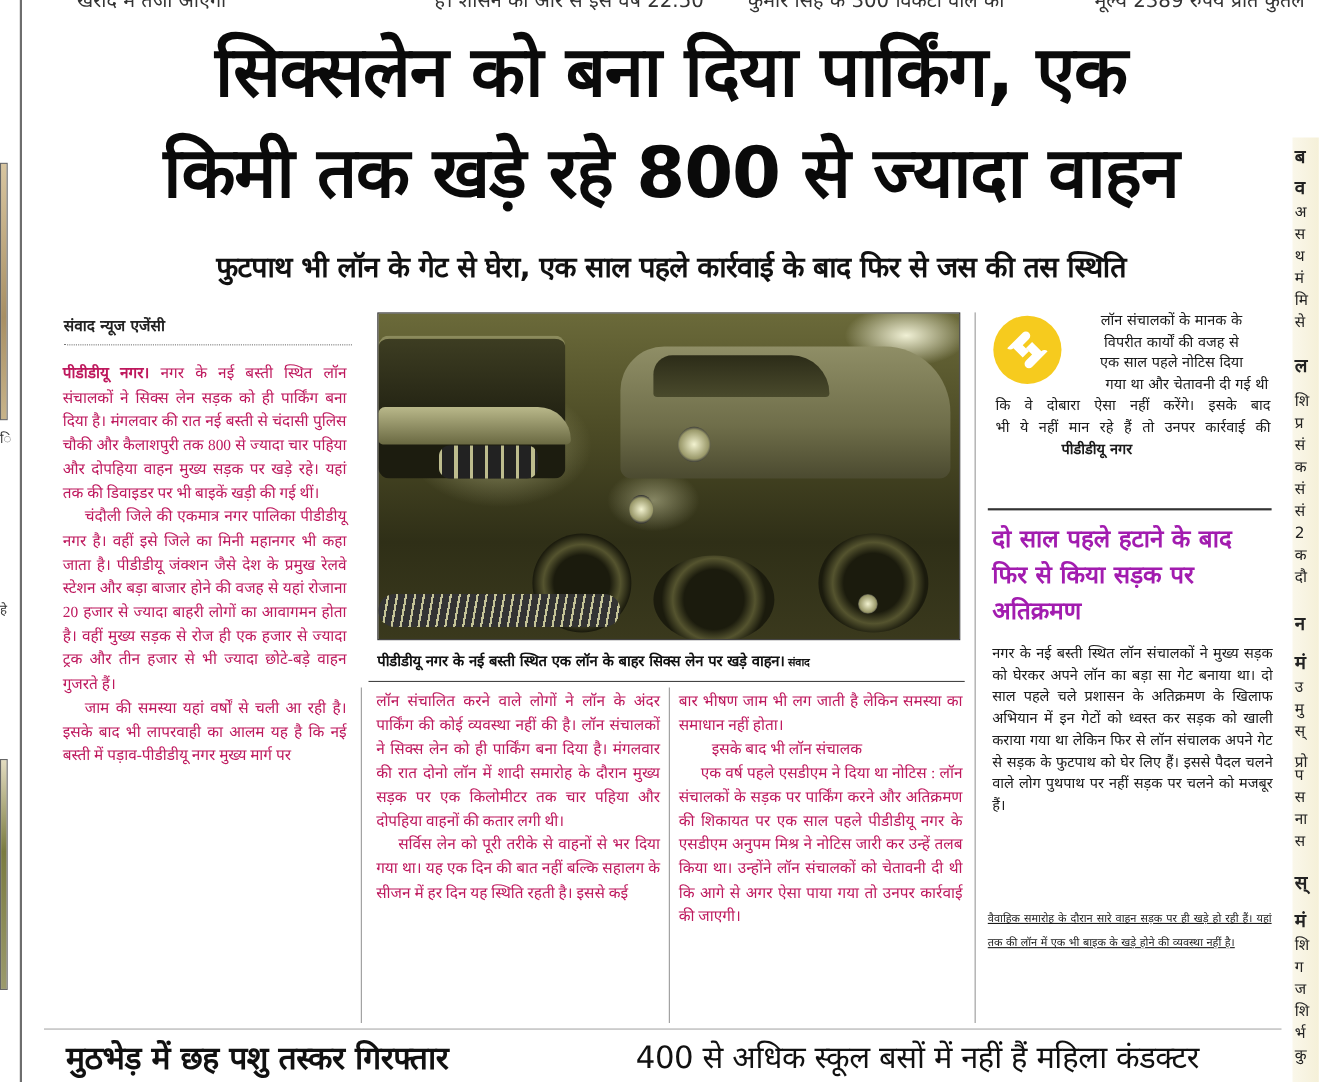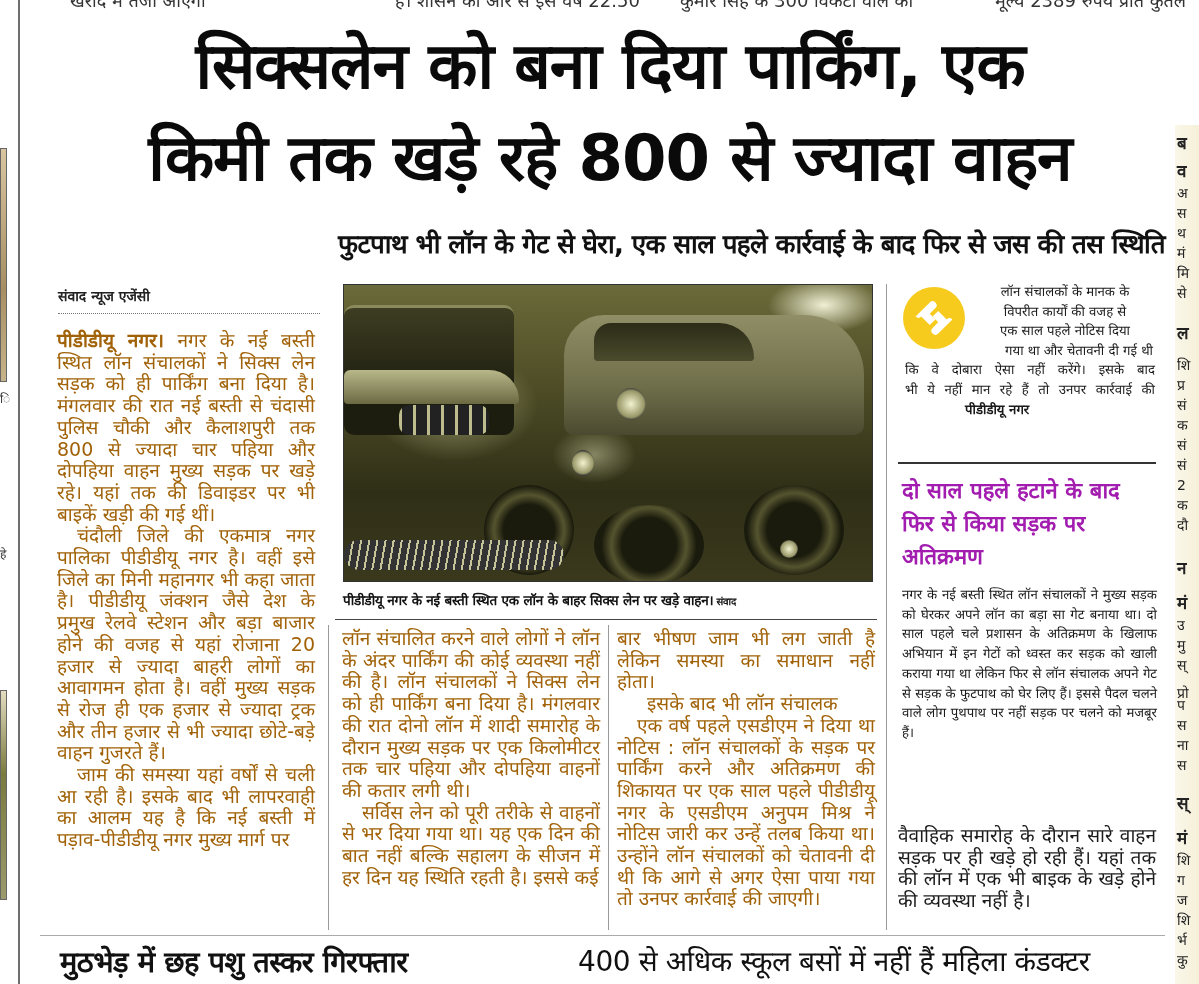--- a/index.html
+++ b/index.html
@@ -16,26 +16,26 @@
   .left-photo.p2 { top: 690px; height: 210px; background: linear-gradient(180deg,#e3dcc0,#7a7b3f 40%,#9b9a6c); }
   .left-frag { position: absolute; left: 0; font-size: 12px; color: #333; }
 
   .right-edge { position: absolute; right: 0; top: 125px; width: 24px; height: 859px; background: linear-gradient(90deg,#faf7ea,#f5f0d8); overflow: hidden; }
   .right-edge .frag { position: absolute; left: 2px; font-size: 14px; line-height: 16px; color: #222; white-space: nowrap; }
   .right-edge .frag.b { font-weight: bold; font-size: 17px; }
 
   .headline { position: absolute; left: 40px; width: 1140px; text-align: center; font-weight: bold; color: #0a0a0a; letter-spacing: -1px; font-family: "DejaVu Sans", sans-serif; }
   .headline.l1 { top: 26px; font-size: 64px; line-height: 80px; }
   .headline.l2 { top: 118px; font-size: 64px; line-height: 80px; }
-  .subhead { position: absolute; left: 55px; width: 1110px; top: 226px; text-align: right; font-size: 26px; line-height: 36px; font-weight: bold; color: #111; letter-spacing: -0.6px; }
+  .subhead { position: absolute; left: 55px; width: 1110px; top: 226px; text-align: center; font-size: 26px; line-height: 36px; font-weight: bold; color: #111; letter-spacing: -0.6px; }
 
   .byline { position: absolute; left: 58px; top: 286px; font-size: 14px; font-weight: bold; color: #222; }
   .byline-rule { position: absolute; left: 58px; top: 313px; width: 262px; border-top: 1px dotted #777; }
 
-  .col { position: absolute; font-size: 19px; line-height: 21.7px; text-align: justify; color: #a16207; }
+  .col { position: absolute; font-size: 14px; line-height: 21.7px; text-align: justify; color: #be185d; font-family: Liberation Serif, serif; }
   .col p { margin: 0; }
   .col p.indent { text-indent: 20px; }
   .col .lead { font-weight: bold; }
   .col1 { left: 57px; top: 330px; width: 258px; }
   .col2 { left: 342px; top: 628px; width: 258px; }
   .col3 { left: 617px; top: 628px; width: 258px; }
 
   .col-rule { position: absolute; width: 1px; background: #999; }
 
   .photo { position: absolute; left: 343px; top: 284px; width: 530px; height: 298px; border: 1px solid #333; overflow: hidden;
@@ -64,21 +64,21 @@
 
   .quote { position: absolute; left: 905px; top: 282px; width: 250px; font-size: 13.2px; line-height: 19.6px; color: #1a1a1a; }
   .quote .q-line { display: block; }
   .quote .q-indent { text-align: center; padding-left: 70px; }
   .quote .q-full { text-align: justify; text-align-last: justify; }
   .quote .sig { font-weight: bold; }
   .quote-rule { position: absolute; left: 898px; top: 462px; width: 258px; height: 2px; background: #333; }
 
   .side-title { position: absolute; left: 902px; top: 474px; width: 255px; font-size: 22px; line-height: 33px; color: #a21caf; }
   .side-body { position: absolute; left: 902px; top: 585px; width: 255px; font-size: 13.2px; line-height: 19.7px; color: #1a1a1a; text-align: justify; }
-  .side-body2 { position: absolute; left: 898px; top: 825px; width: 258px; font-size: 19px; line-height: 21.5px; color: #1a1a1a; text-align: justify; }
+  .side-body2 { position: absolute; left: 898px; top: 825px; width: 258px; font-size: 10px; line-height: 21.5px; color: #1a1a1a; text-align: justify; text-decoration: underline; }
 
   .bottom-rule { position: absolute; left: 40px; top: 935px; width: 1125px; height: 1px; background: #aaa; }
   .bottom-h1 { position: absolute; left: 60px; top: 942px; font-size: 29px; line-height: 40px; font-weight: bold; color: #111; letter-spacing: -0.5px; white-space: nowrap; }
   .bottom-h2 { position: absolute; left: 578px; top: 945px; font-size: 28px; line-height: 34px; color: #111; letter-spacing: -0.4px; white-space: nowrap; }
 </style>
 </head>
 <body>
 
 <div class="topstrip">
   <span style="left:30px">खरीद में तेजी आएगी</span>

